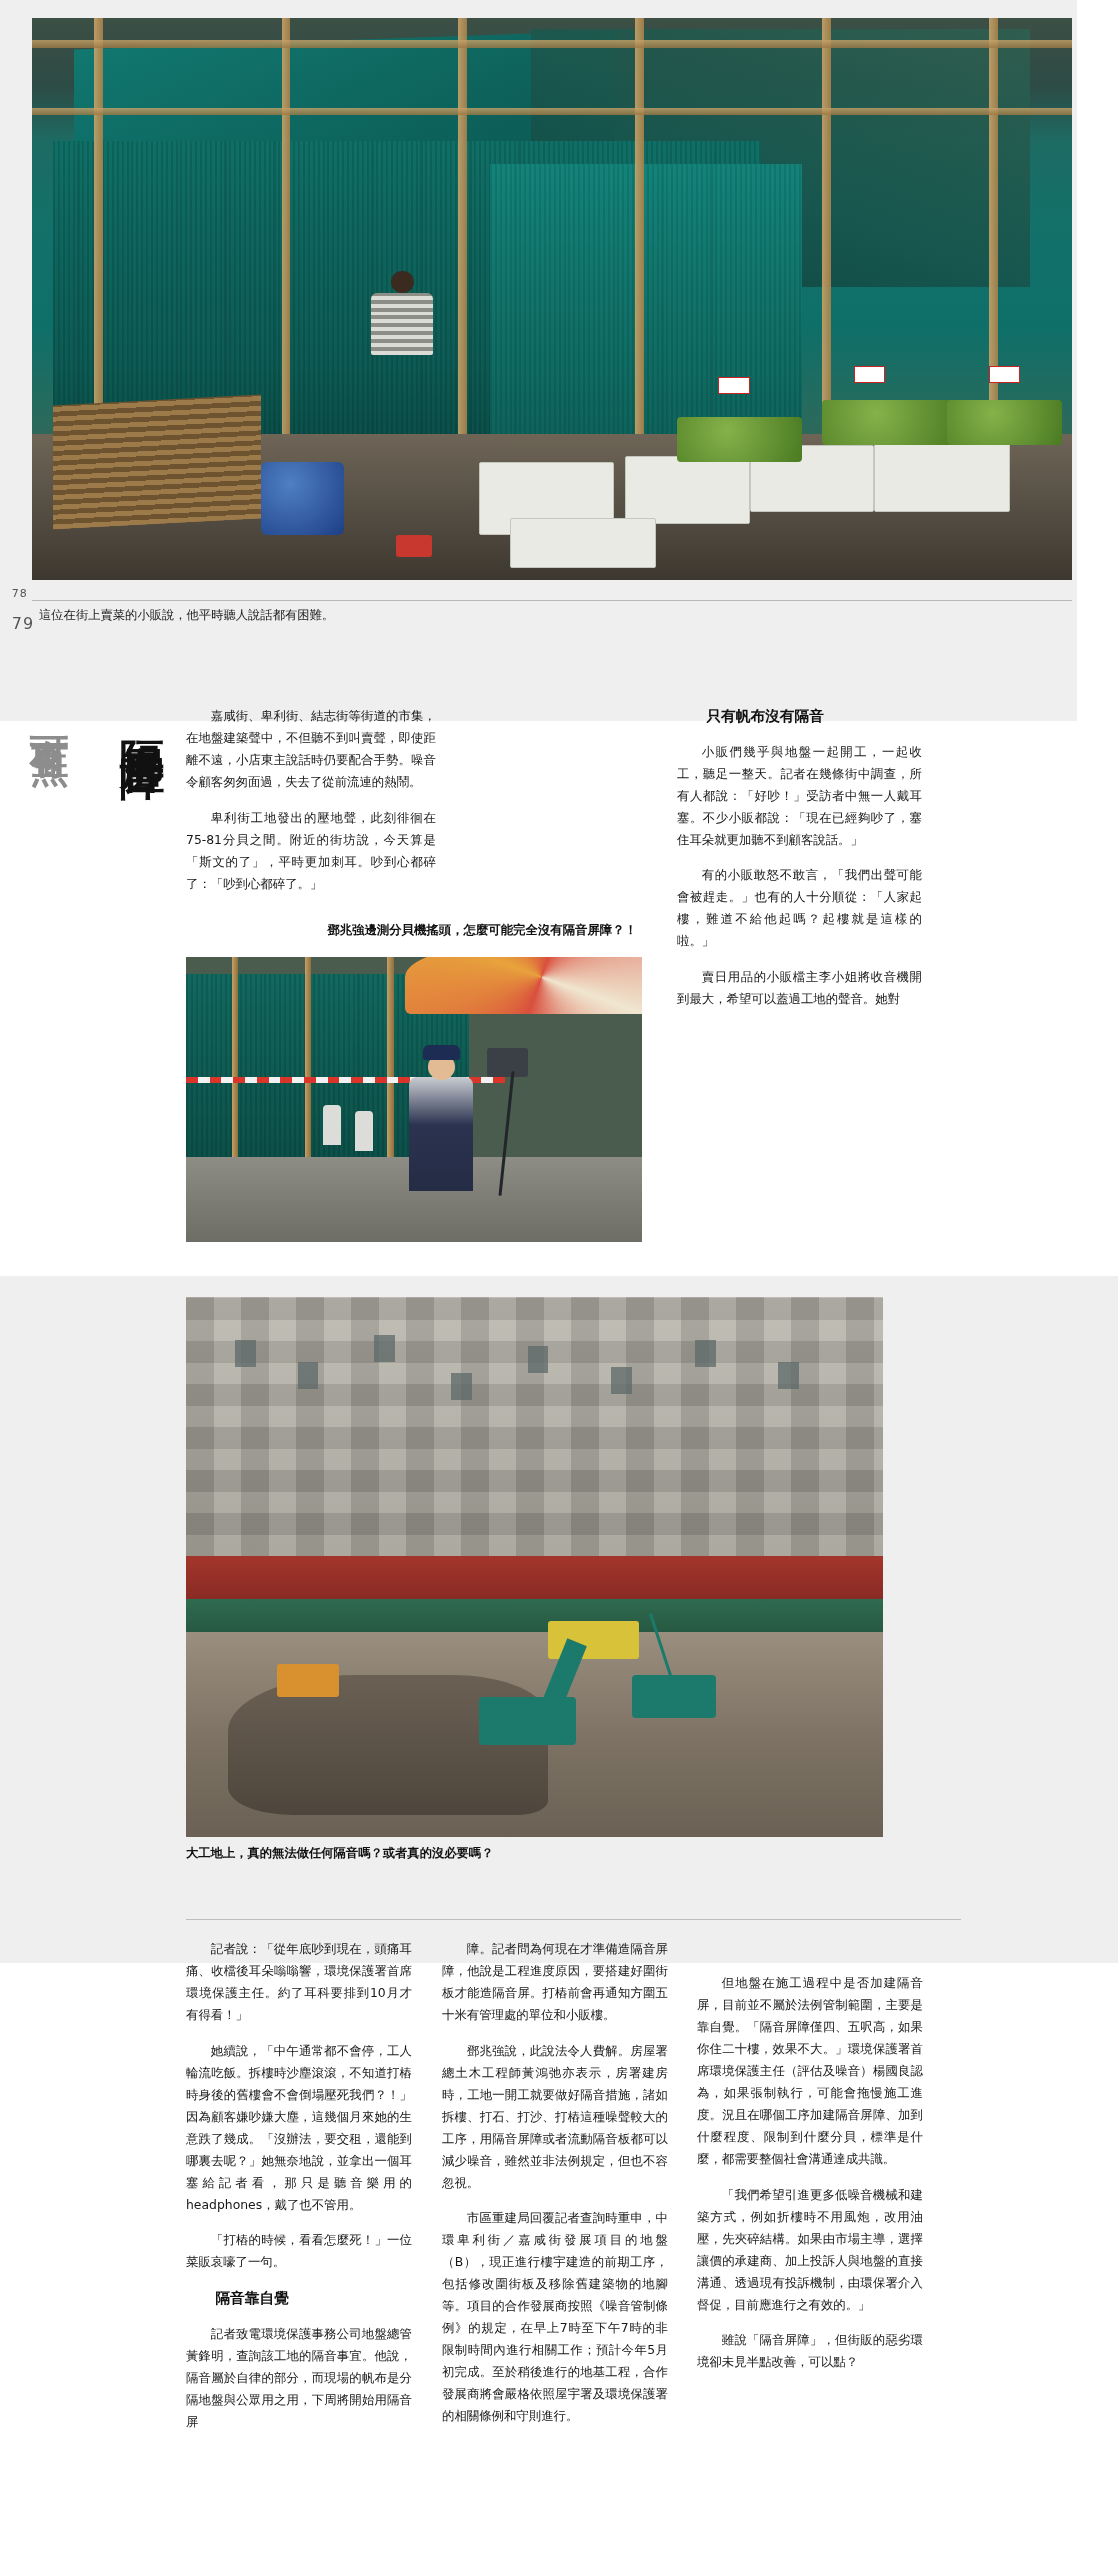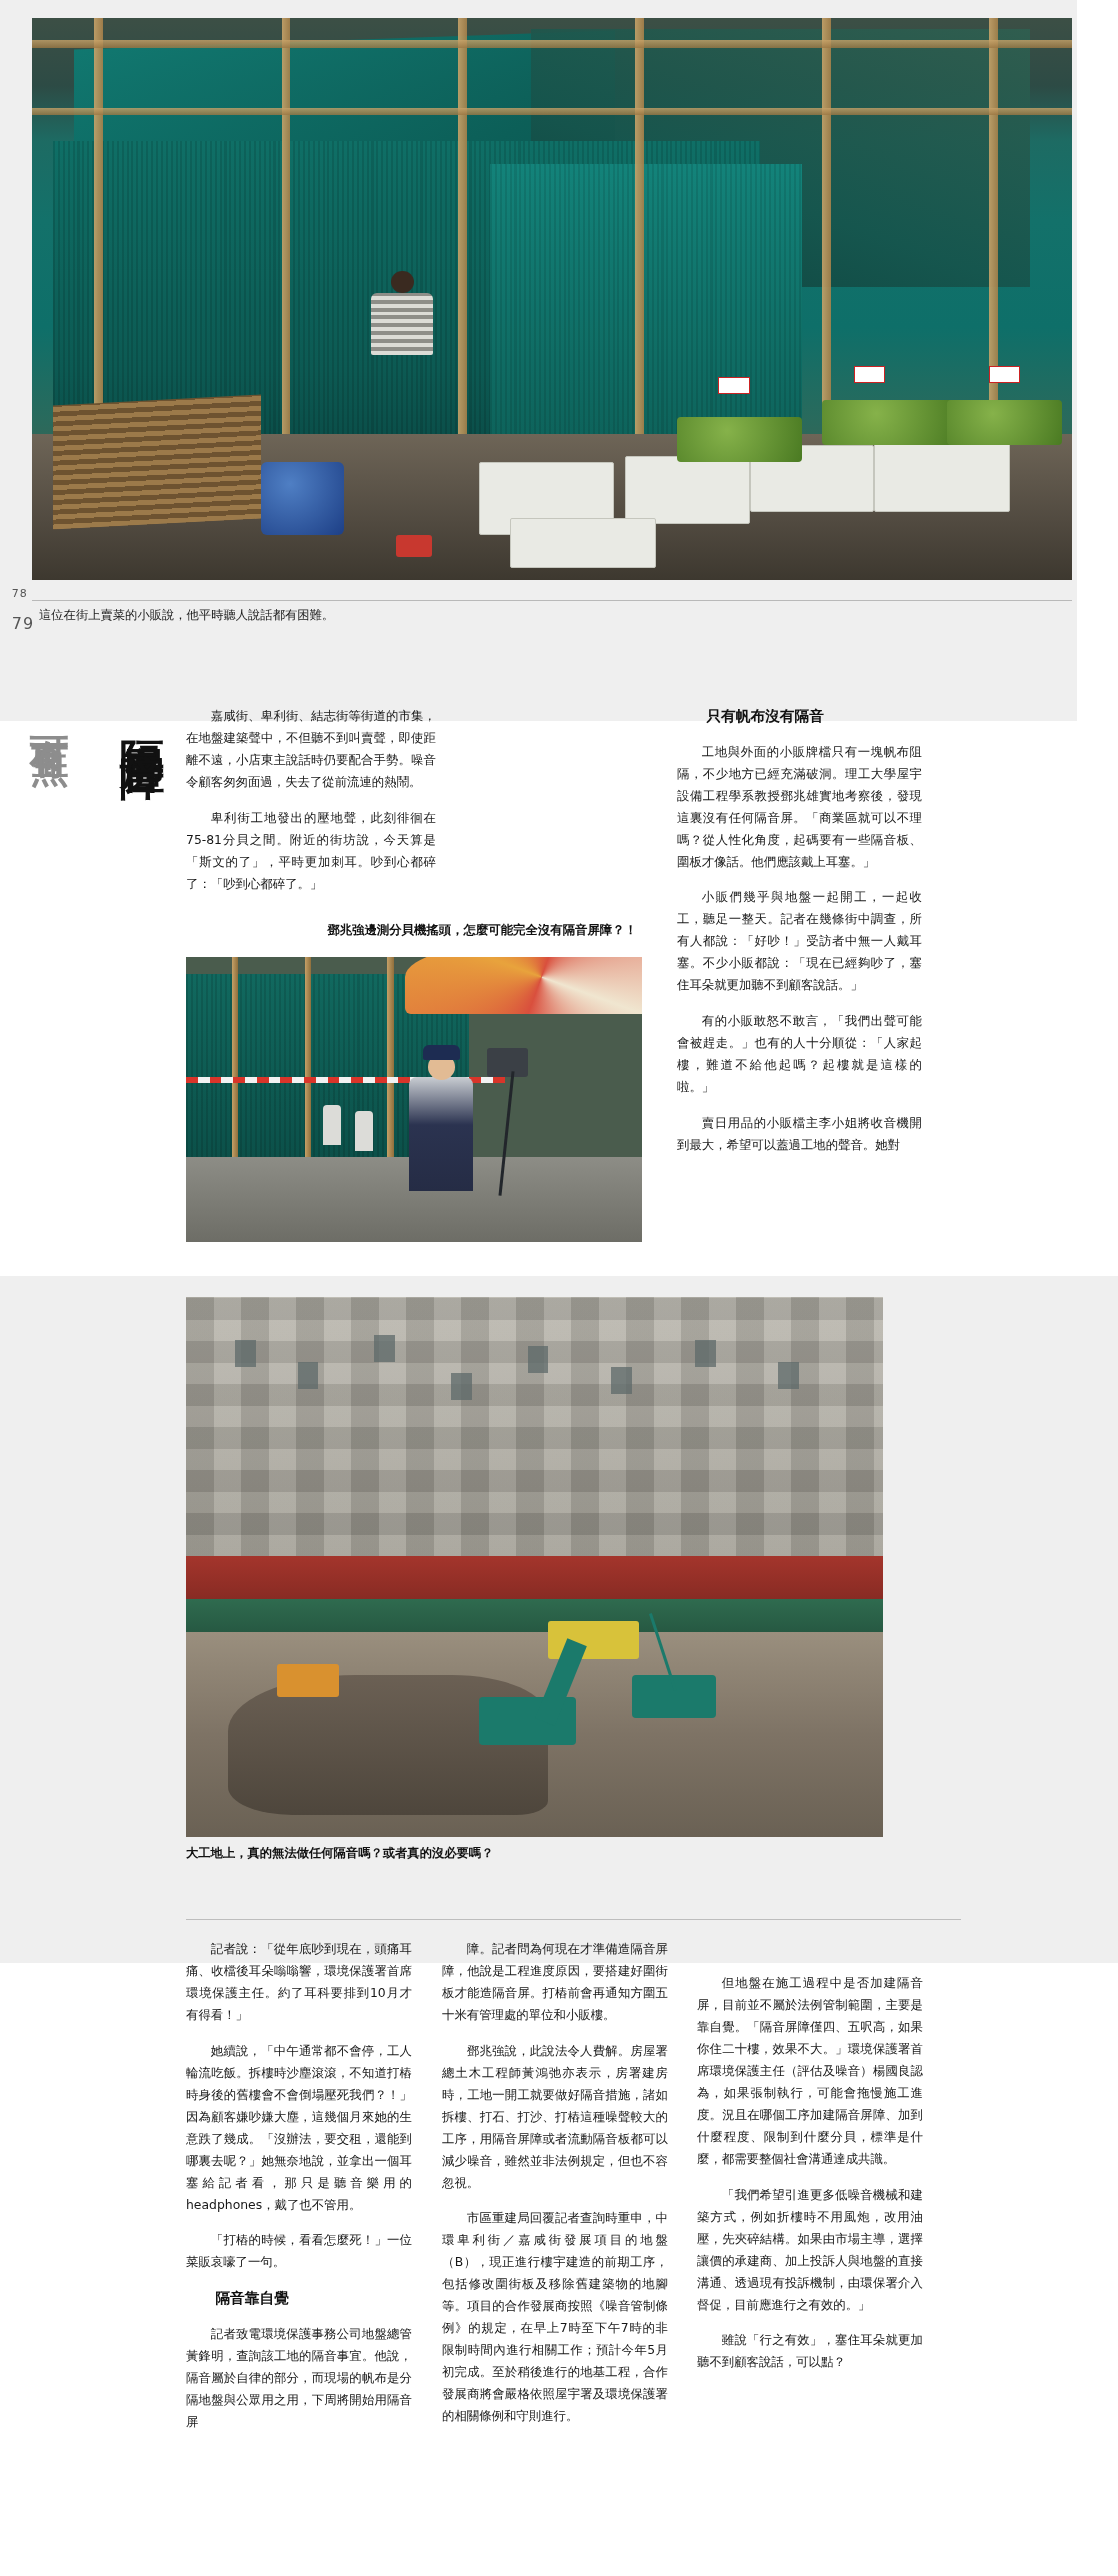--- a/index.html
+++ b/index.html
@@ -347,21 +347,20 @@
     <div class="pedestrian" style="left:37%; top:54%;"></div>
     <div class="officer-body"></div>
     <div class="officer-head"></div>
     <div class="officer-cap"></div>
     <div class="meter"></div>
     <div class="tripod"></div>
   </div>
 
   <div class="col-text" style="left:677px; top:705px; width:245px;">
     <p class="subhead">只有帆布沒有隔音</p>
-    <p>工地與外面的小販牌檔只有一塊帆布阻隔，不少地方已經充滿破洞。理工大學屋宇設備工程學系教授鄧兆雄實地考察後，發現這裏沒有任何隔音屏。「商業區就可以不理嗎？從人性化角度，起碼要有一些隔音板、圍板才像話。他們應該戴上耳塞。」</p>
     <p>小販們幾乎與地盤一起開工，一起收工，聽足一整天。記者在幾條街中調查，所有人都說：「好吵！」受訪者中無一人戴耳塞。不少小販都說：「現在已經夠吵了，塞住耳朵就更加聽不到顧客說話。」</p>
     <p>有的小販敢怒不敢言，「我們出聲可能會被趕走。」也有的人十分順從：「人家起樓，難道不給他起嗎？起樓就是這樣的啦。」</p>
     <p>賣日用品的小販檔主李小姐將收音機開到最大，希望可以蓋過工地的聲音。她對</p>
   </div>
 
   <div class="photo-site">
     <div class="buildings"></div>
     <div class="win" style="left:7%; top:8%; width:3%; height:5%;"></div>
     <div class="win" style="left:16%; top:12%; width:3%; height:5%;"></div>
     <div class="win" style="left:27%; top:7%; width:3%; height:5%;"></div>
@@ -395,17 +394,17 @@
 
   <div class="col-text" style="left:442px; top:1938px; width:226px;">
     <p>障。記者問為何現在才準備造隔音屏障，他說是工程進度原因，要搭建好圍街板才能造隔音屏。打樁前會再通知方圍五十米有管理處的單位和小販樓。</p>
     <p>鄧兆強說，此說法令人費解。房屋署總土木工程師黃鴻弛亦表示，房署建房時，工地一開工就要做好隔音措施，諸如拆樓、打石、打沙、打樁這種噪聲較大的工序，用隔音屏障或者流動隔音板都可以減少噪音，雖然並非法例規定，但也不容忽視。</p>
     <p>市區重建局回覆記者查詢時重申，中環卑利街／嘉咸街發展項目的地盤（B），現正進行樓宇建造的前期工序，包括修改圍街板及移除舊建築物的地腳等。項目的合作發展商按照《噪音管制條例》的規定，在早上7時至下午7時的非限制時間內進行相關工作；預計今年5月初完成。至於稍後進行的地基工程，合作發展商將會嚴格依照屋宇署及環境保護署的相關條例和守則進行。</p>
   </div>
 
   <div class="col-text" style="left:697px; top:1938px; width:226px;margin-top:34px;">
     <p>但地盤在施工過程中是否加建隔音屏，目前並不屬於法例管制範圍，主要是靠自覺。「隔音屏障僅四、五呎高，如果你住二十樓，效果不大。」環境保護署首席環境保護主任（評估及噪音）楊國良認為，如果張制執行，可能會拖慢施工進度。況且在哪個工序加建隔音屏障、加到什麼程度、限制到什麼分貝，標準是什麼，都需要整個社會溝通達成共識。</p>
     <p>「我們希望引進更多低噪音機械和建築方式，例如折樓時不用風炮，改用油壓，先夾碎結構。如果由市場主導，選擇讓價的承建商、加上投訴人與地盤的直接溝通、透過現有投訴機制，由環保署介入督促，目前應進行之有效的。」</p>
-    <p>雖說「行之有效」，塞住耳朵就更加聽不到顧客說話，可以點？</p>
+    <p>雖說「隔音屏障」，但街販的惡劣環境卻未見半點改善，可以點？</p>
   </div>
 
 </div>
 
 
 </body></html>

